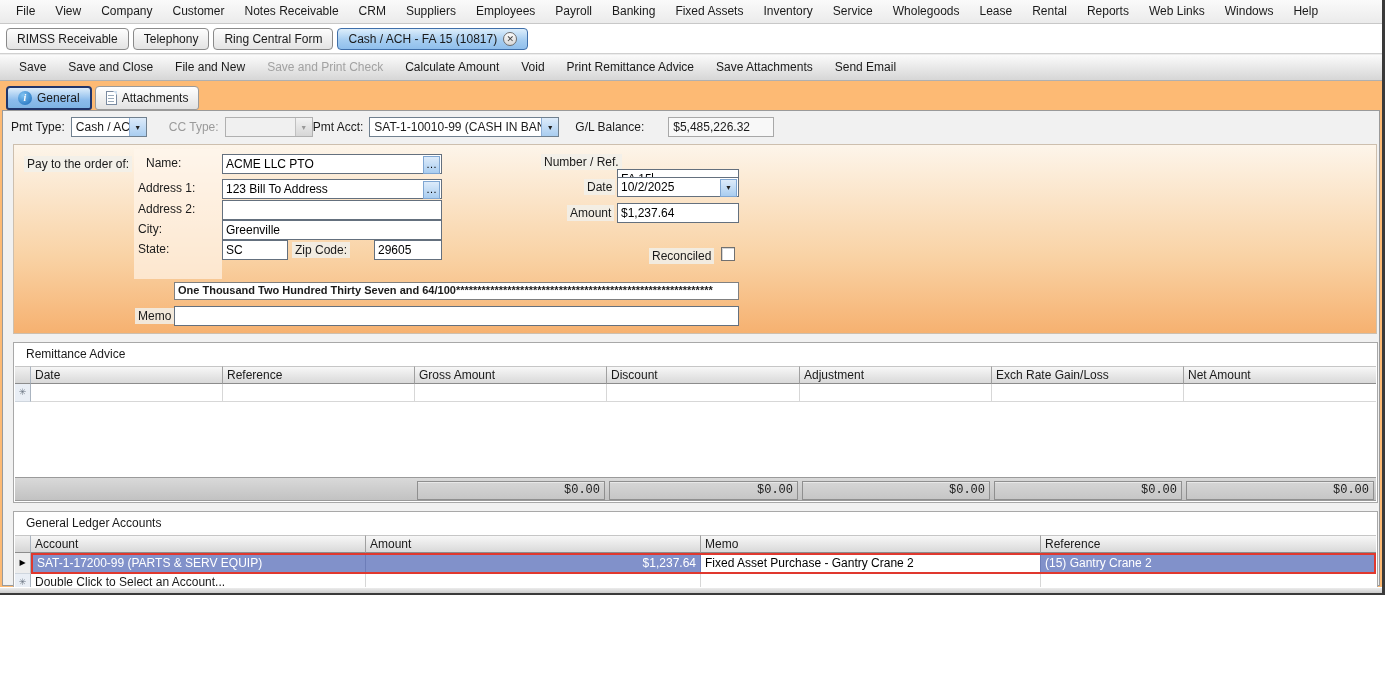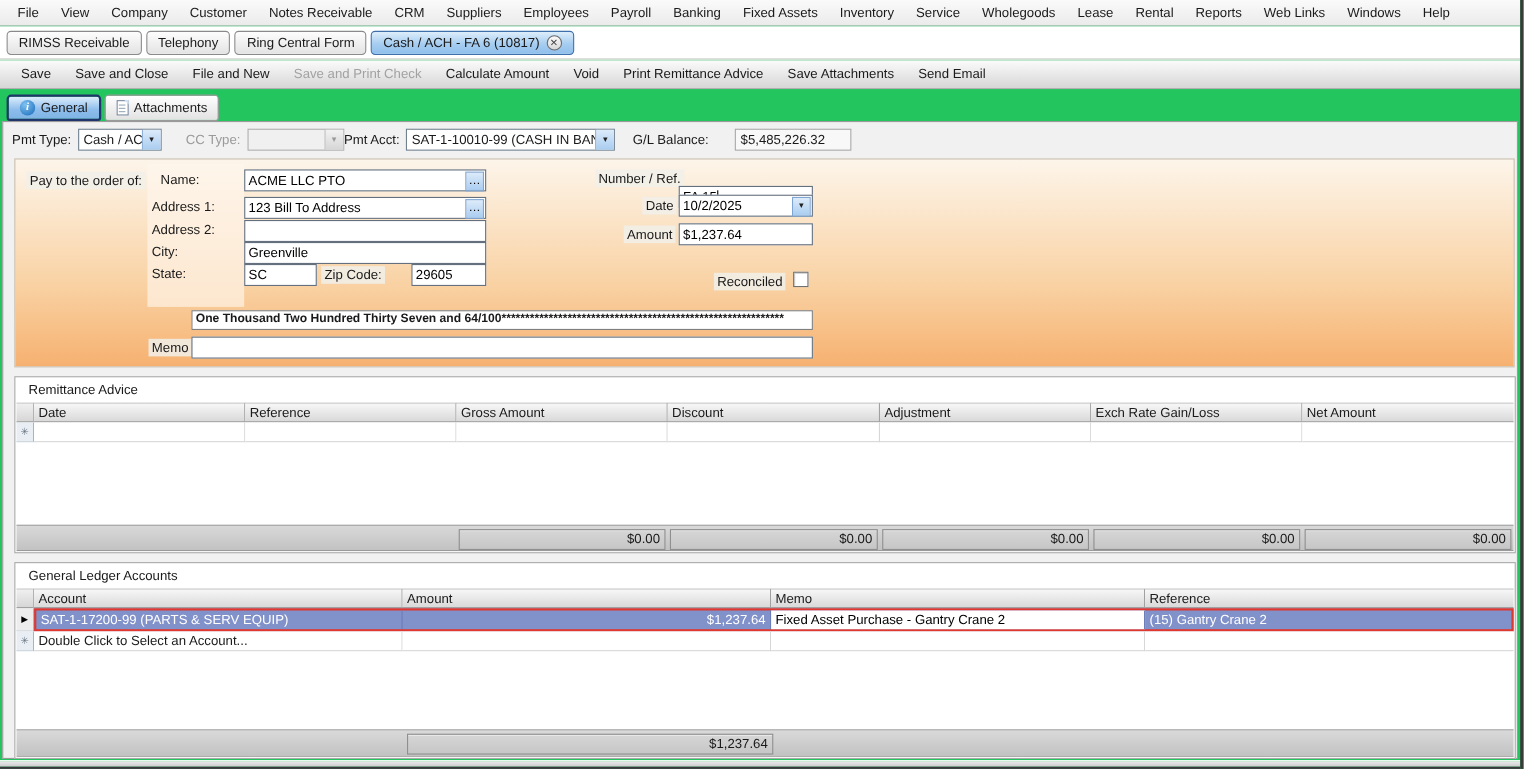--- a/index.html
+++ b/index.html
@@ -1,18 +1,18 @@
 <!DOCTYPE html>
 <html><head>
 <meta charset="utf-8">
 <style>
   * { margin:0; padding:0; box-sizing:border-box; }
   html,body { font-family:"Liberation Sans", sans-serif; }
   .window {
-    position:relative; width:1385px; height:699px; background:#22c55e;
+    position:relative; width:1385px; height:595px; background:#fdba74;
     overflow:hidden; font-size:12px; color:#1a1a1a;
     border-right:3px solid #3a3a3a;
   }
   
   .menubar {
     position:absolute; top:0; left:0; right:0; height:24px;
     background:linear-gradient(#fafafa,#ebebeb);
     border-bottom:1px solid #c8c8c8;
     display:flex; align-items:center; padding-left:6px;
   }
@@ -164,21 +164,21 @@
   }
   .totstrip {
     position:absolute; left:1px; right:1px; height:24px;
     background:linear-gradient(#d9d9d9,#c2c2c2);
     border-top:1px solid #9a9a9a; border-bottom:1px solid #9a9a9a;
   }
   .totbox {
     position:absolute; top:3px; height:19px;
     background:linear-gradient(#d6d6d6,#c6c6c6);
     border:1px solid #8f8f8f; box-shadow:inset 0 1px 0 #e8e8e8;
-    text-align:right; padding:1px 4px; font-size:12px;
+    text-align:right; padding:1px 4px; font-size:12px;font-family:Liberation Mono, monospace;
   }
   
   .gl-selrow { display:flex; height:21px; }
   .gl-selrow .mcell { background:#ededed; border-right:1px solid #aab4c0; color:#000; height:21px; line-height:20px; font-size:8px; }
   .gl-data {
     flex:1; display:flex; border:2px solid #e0382e; background:#8191ca;
   }
   .gl-data .scell {
     color:#fff; padding:0 4px; line-height:17px; white-space:nowrap; overflow:hidden;
     border-right:1px solid #6d7db8;
@@ -218,21 +218,21 @@
     <div class="doctab">
         <span>RIMSS Receivable</span>
       </div>
     <div class="doctab">
         <span>Telephony</span>
       </div>
     <div class="doctab">
         <span>Ring Central Form</span>
       </div>
     <div class="doctab active">
-      <span>Cash / ACH - FA 6 (10817)</span>
+      <span>Cash / ACH - FA 15 (10817)</span>
       <span class="tab-close">✕</span>
     </div>
   </div>
 
   <div class="toolbar">
     <div class="tool-btn">Save</div>
     <div class="tool-btn">Save and Close</div>
     <div class="tool-btn">File and New</div>
     <div class="tool-btn disabled">Save and Print Check</div>
     <div class="tool-btn">Calculate Amount</div>

